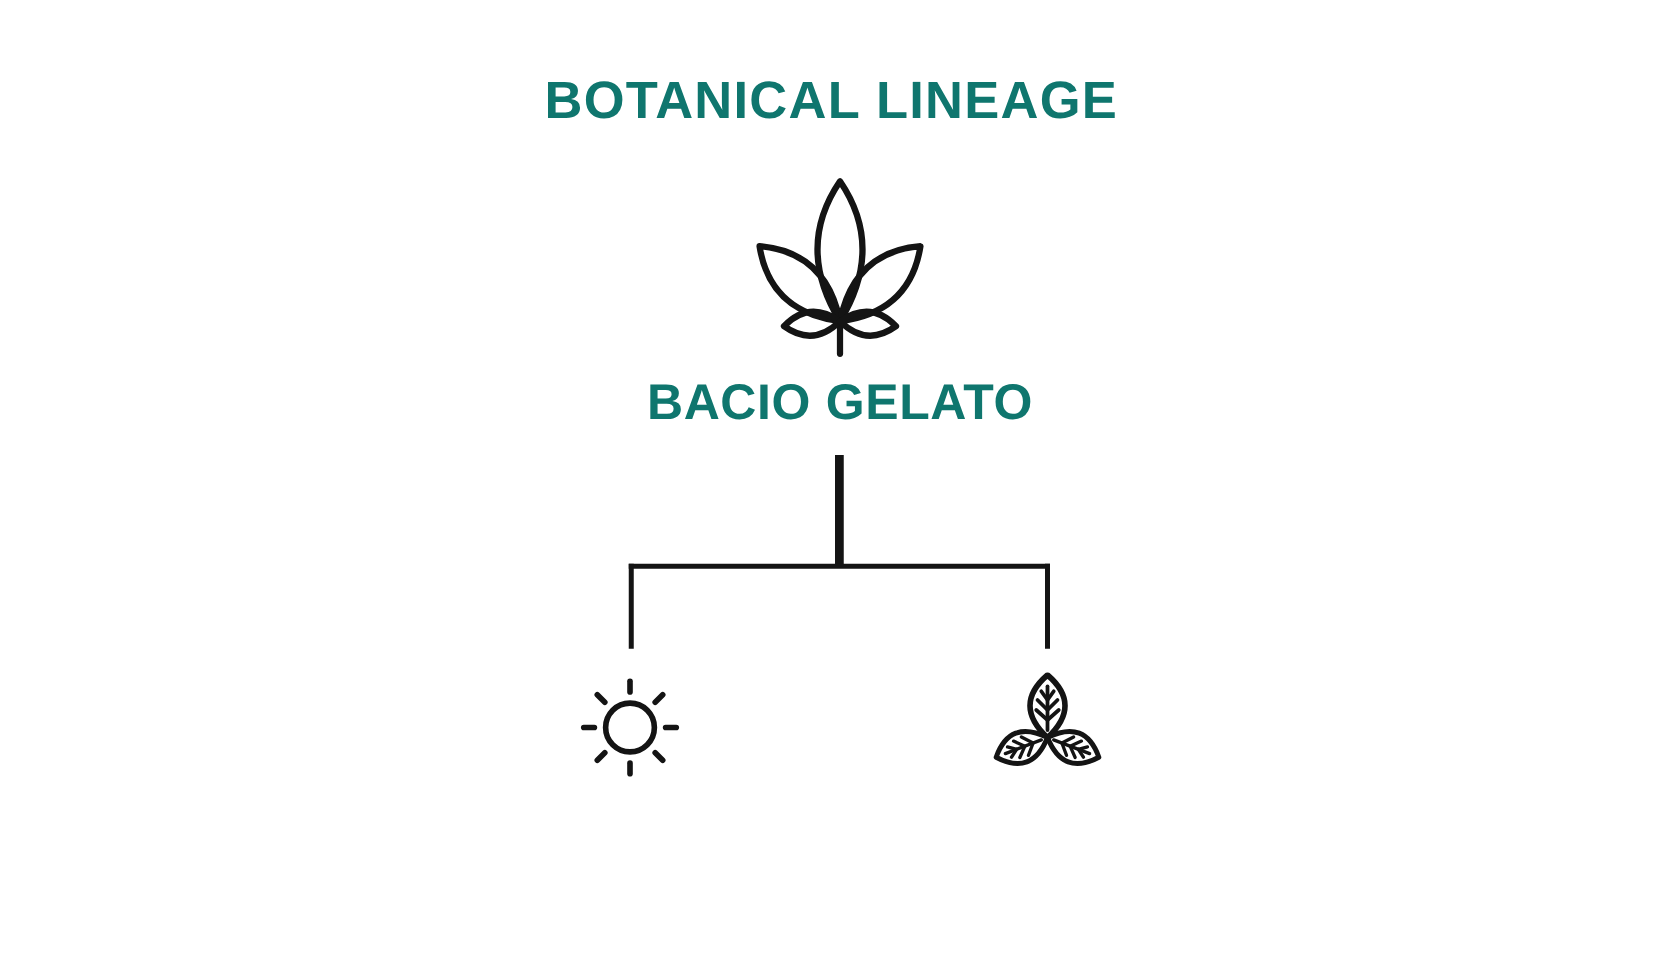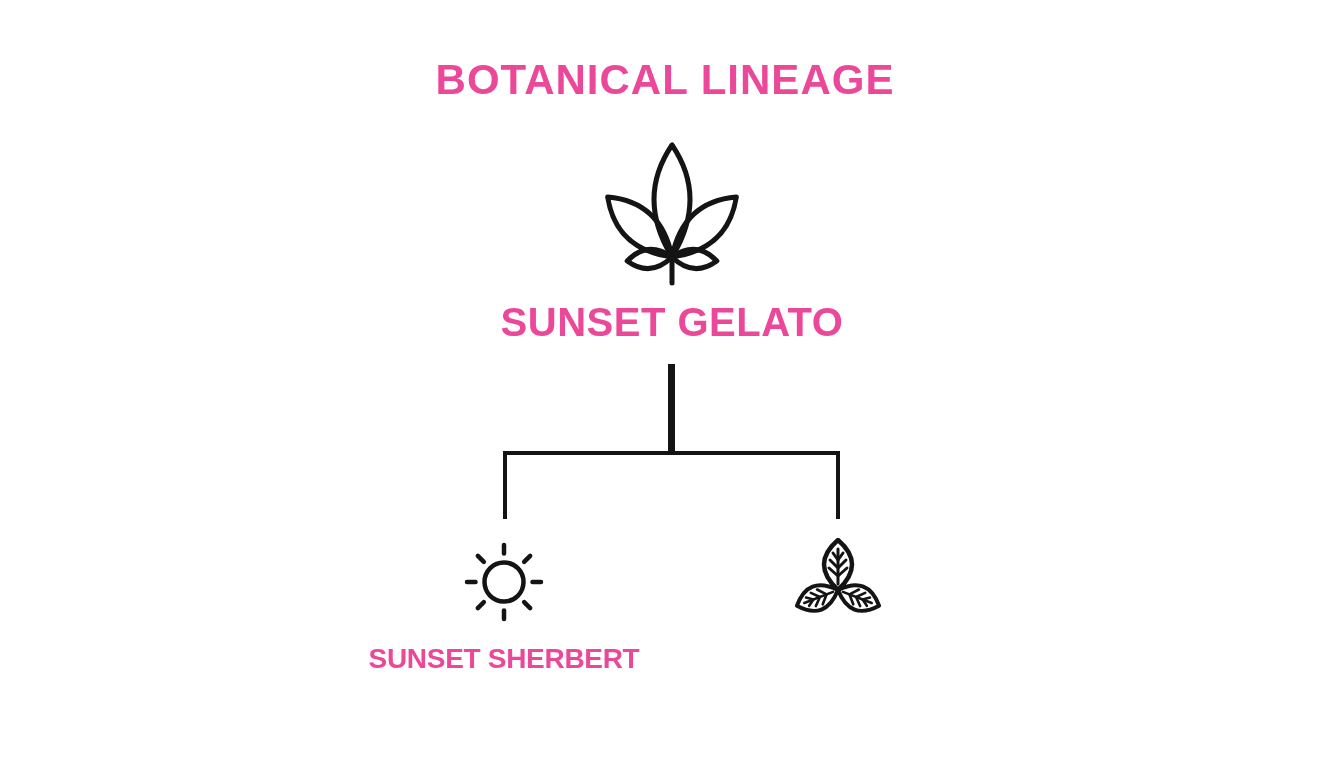--- a/index.html
+++ b/index.html
@@ -7,21 +7,21 @@
     padding: 0;
     background: #ffffff;
   }
   .stage {
     position: relative;
     width: 1344px;
     height: 768px;
     background: #ffffff;
     overflow: hidden;
     font-family: "Liberation Sans", "DejaVu Sans", sans-serif;
-    color: #ec4899;
+    color: #0f766e;
   }
   .abs { position: absolute; }
   .center-x { transform: translateX(-50%); }
 
   .diagram-title {
     left: 665px;
     top: 56px;
     font-size: 42px;
     line-height: 48px;
     font-weight: 700;
@@ -73,21 +73,21 @@
         <path d="M0,4 L0,26"></path>
         <path d="M0,0 Q36,-59 0,-112 Q-36,-59 0,0 Z"></path>
         <path transform="rotate(-47)" d="M0,0 Q33,-46 0,-88 Q-33,-46 0,0 Z"></path>
         <path transform="rotate(47)" d="M0,0 Q33,-46 0,-88 Q-33,-46 0,0 Z"></path>
         <path transform="rotate(-95)" d="M0,0 Q19,-23 0,-45 Q-19,-23 0,0 Z"></path>
         <path transform="rotate(95)" d="M0,0 Q19,-23 0,-45 Q-19,-23 0,0 Z"></path>
       </g>
     </svg>
   </span>
 
-  <div class="abs center-x parent-name">SUNSET GELATO</div>
+  <div class="abs center-x parent-name">BACIO GELATO</div>
 
   <div class="abs line connector-stem"></div>
   <div class="abs line connector-horiz"></div>
   <div class="abs line connector-drop-left"></div>
   <div class="abs line connector-drop-right"></div>
 
   <span class="abs icon-sun">
     <svg viewBox="0 0 92 92" aria-hidden="true">
       <g fill="none" stroke="#141414" stroke-width="4.5" stroke-linecap="round">
         <circle cx="46" cy="46" r="19.5"></circle>
@@ -111,16 +111,15 @@
           <path stroke-width="3" d="M0,-6 L0,-41"></path>
           <path stroke-width="3" d="M0,-14 L9,-22 M0,-14 L-9,-22 M0,-22 L8,-30 M0,-22 L-8,-30 M0,-30 L5,-37 M0,-30 L-5,-37"></path>
         </g>
       </defs>
       <use href="#mintleaf" transform="translate(48,52)"></use>
       <use href="#mintleaf" transform="translate(48,52) rotate(-111) scale(0.88)"></use>
       <use href="#mintleaf" transform="translate(48,52) rotate(111) scale(0.88)"></use>
     </svg>
   </span>
 
-  <div class="abs center-x child-name left">SUNSET SHERBERT</div>
 
 
 </div>
 
 </body></html>

